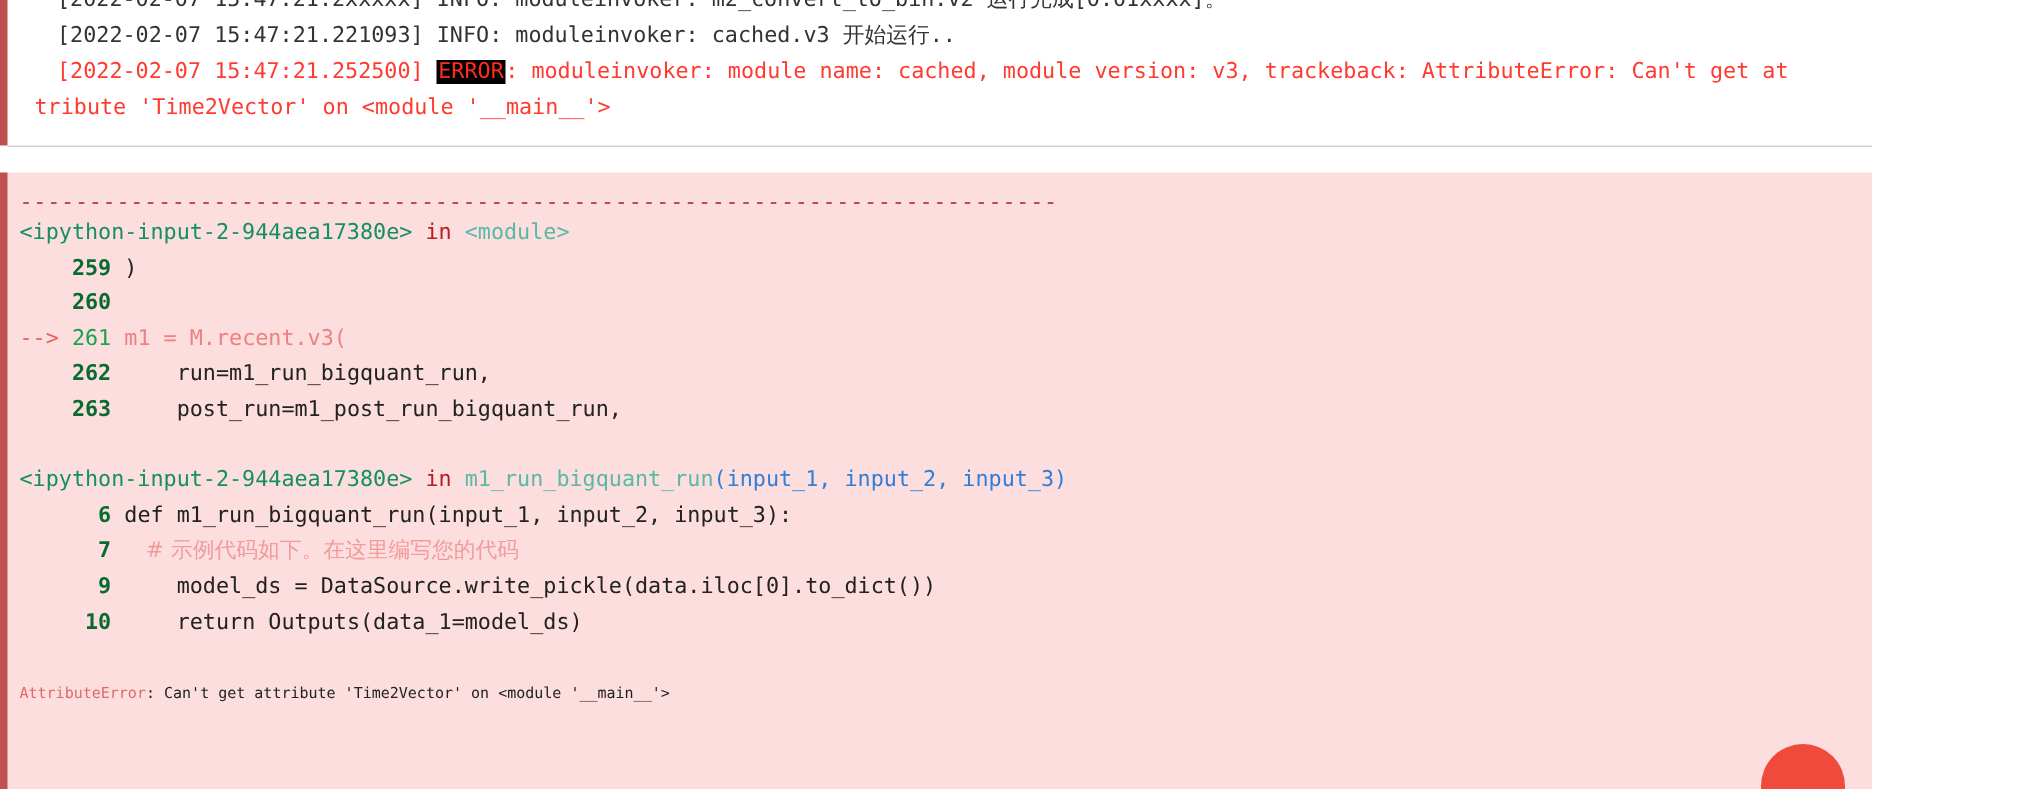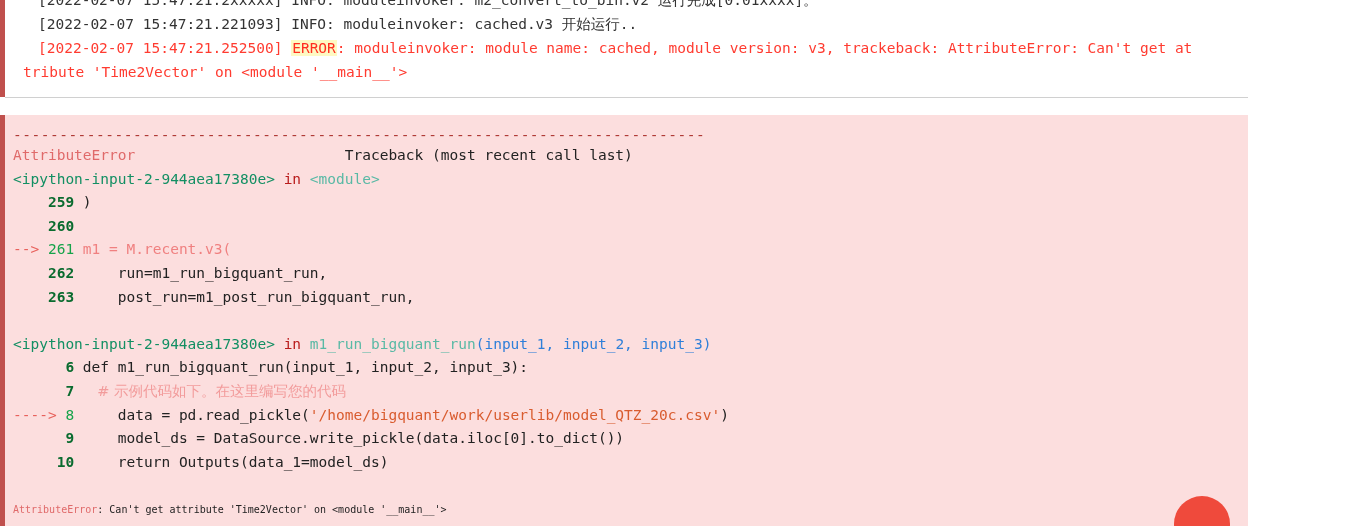--- a/index.html
+++ b/index.html
@@ -129,32 +129,31 @@
 <body>
 
 <div class="screen">
 
   <div class="log-panel" style="border-left-color: rgb(192, 80, 77);">
 
     <div class="log-line info">[2022-02-07 15:47:21.2xxxxx] INFO: moduleinvoker: m2_convert_to_bin.v2 运行完成[0.01xxxx]。</div>
 
     <div class="log-line info"><span>[2022-02-07 15:47:21.221093]</span><span> </span><span>INFO</span><span>: moduleinvoker: cached.v3 </span><span class="cjk">开始运行</span><span>..</span></div>
 
-    <div class="log-line err" style="color: rgb(255, 59, 48);"><span>[2022-02-07 15:47:21.252500]</span><span> </span><span class="err-badge" style="background: #fef9c3;">ERROR</span><span>: moduleinvoker: module name: cached, module version: v3, trackeback: AttributeError: Can't get at</span></div>
+    <div class="log-line err" style="color: rgb(255, 59, 48);"><span>[2022-02-07 15:47:21.252500]</span><span> </span><span class="err-badge" style="background: #000000;">ERROR</span><span>: moduleinvoker: module name: cached, module version: v3, trackeback: AttributeError: Can't get at</span></div>
 
     <div class="log-line err2" style="color: rgb(255, 59, 48);">tribute 'Time2Vector' on &lt;module '__main__'&gt;</div>
   </div>
 
   <div class="divider"></div>
 
   <div class="tb-panel" style="border-left-color: rgb(192, 80, 77); background: rgb(252, 222, 222);">
 
     <div class="dash-rule">---------------------------------------------------------------------------</div>
 
-    <div class="tb-line"><span class="c-exc">AttributeError</span><span>                        </span><span class="c-plain">Traceback (most recent call last)</span></div>
 
     <div class="tb-line"><span class="c-file">&lt;ipython-input-2-944aea17380e&gt;</span><span class="c-in"> in </span><span class="c-fname">&lt;module&gt;</span></div>
 
     <div class="tb-line"><span>    </span><span class="c-lineno">259</span><span class="c-code"> )</span></div>
 
     <div class="tb-line"><span>    </span><span class="c-lineno">260</span><span class="c-code"></span></div>
 
     <div class="tb-line"><span class="c-arrow">--&gt; </span><span class="c-curno">261</span><span class="c-salmon"> m1 = M.recent.v3(</span></div>
 
     <div class="tb-line"><span>    </span><span class="c-lineno">262</span><span class="c-code">     run=m1_run_bigquant_run,</span></div>
@@ -162,21 +161,20 @@
     <div class="tb-line"><span>    </span><span class="c-lineno">263</span><span class="c-code">     post_run=m1_post_run_bigquant_run,</span></div>
 
     <div class="spacer"></div>
 
     <div class="tb-line"><span class="c-file">&lt;ipython-input-2-944aea17380e&gt;</span><span class="c-in"> in </span><span class="c-fname">m1_run_bigquant_run</span><span class="c-arg">(input_1, input_2, input_3)</span></div>
 
     <div class="tb-line"><span>      </span><span class="c-lineno">6</span><span class="c-code"> def m1_run_bigquant_run(input_1, input_2, input_3):</span></div>
 
     <div class="tb-line"><span>      </span><span class="c-lineno">7</span><span class="c-comment cjk">     # 示例代码如下。在这里编写您的代码</span></div>
 
-    <div class="tb-line"><span class="c-arrow">----&gt; </span><span class="c-curno">8</span><span class="c-code"><span>     data = pd.read_pickle(</span><span style="color: rgb(217, 92, 47);">'/home/bigquant/work/userlib/model_QTZ_20c.csv'</span><span>)</span></span></div>
 
     <div class="tb-line"><span>      </span><span class="c-lineno">9</span><span class="c-code">     model_ds = DataSource.write_pickle(data.iloc[0].to_dict())</span></div>
 
     <div class="tb-line"><span>     </span><span class="c-lineno">10</span><span class="c-code">     return Outputs(data_1=model_ds)</span></div>
 
     <div class="spacer"></div>
 
     <div class="final-err"><span class="c-exc">AttributeError</span><span class="c-plain">: Can't get attribute 'Time2Vector' on &lt;module '__main__'&gt;</span></div>
   </div>
 

